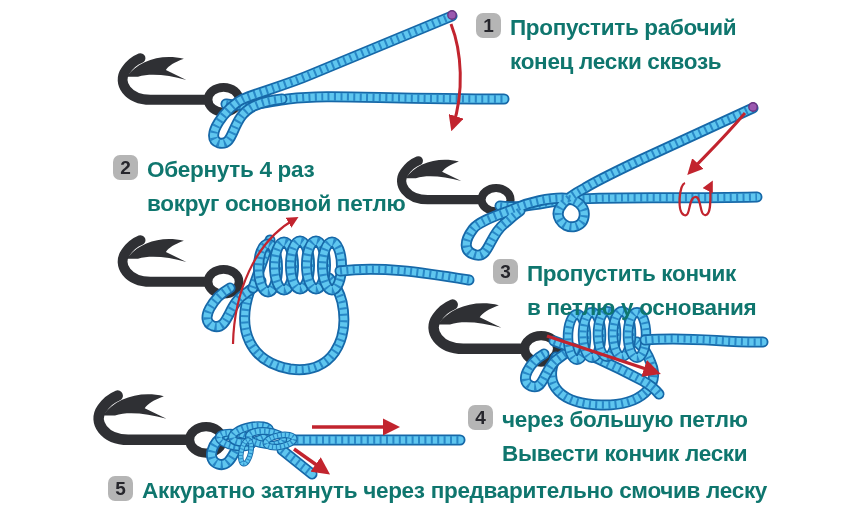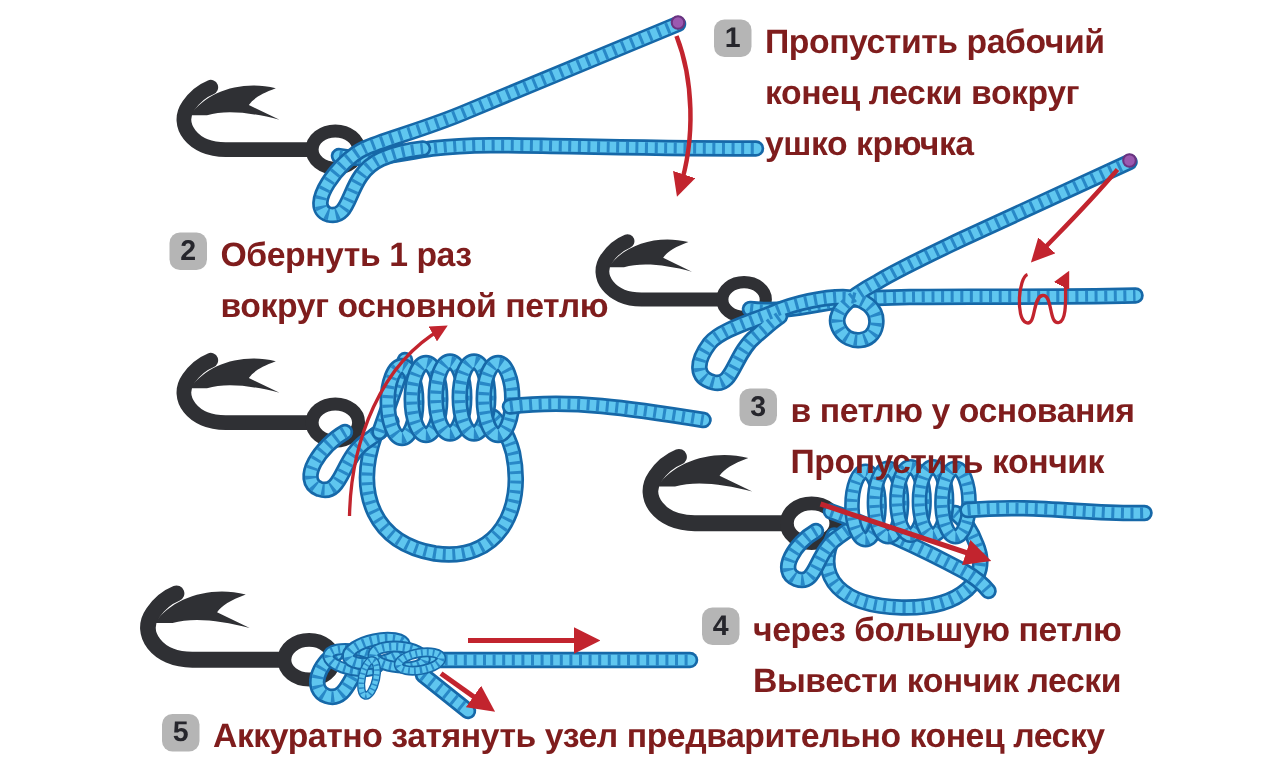--- a/index.html
+++ b/index.html
@@ -15,21 +15,21 @@
   .arrow{fill:none;stroke:#c2242e;stroke-width:3;}
   .arrow-thin{fill:none;stroke:#c2242e;stroke-width:2.2;}
   .arrow-bold{fill:none;stroke:#c2242e;stroke-width:3.4;}
   
   .step{position:absolute;display:flex;align-items:flex-start;gap:9px;}
   .badge{
     flex:none;width:25px;height:25px;margin-top:2px;border-radius:7px;
     background:#b5b5b5;color:#26262c;font-size:19px;font-weight:bold;
     display:flex;align-items:center;justify-content:center;
   }
-  .lines{font-size:22.5px;font-weight:bold;color:#7f1d1d;line-height:34px;letter-spacing:-0.3px;white-space:nowrap;}
+  .lines{font-size:22.5px;font-weight:bold;color:#0f766e;line-height:34px;letter-spacing:-0.3px;white-space:nowrap;}
 </style>
 </head>
 <body>
 
 <div class="canvas">
 
   <svg class="art" width="850" height="509" viewBox="0 0 850 509">
     <defs>
       <marker id="ah" viewBox="0 0 10 10" refX="6.5" refY="5" markerWidth="5.2" markerHeight="5.2" orient="auto-start-reverse">
         <path d="M0,0 L10,5 L0,10 Z" fill="#c2242e"></path>
@@ -158,49 +158,48 @@
       </g>
       <path class="arrow-bold" d="M312,427 L394,427" marker-end="url(#ah)"></path>
       <path class="arrow-bold" d="M294,449 L325,471" marker-end="url(#ah)"></path>
     </g>
   </svg>
 
   <div class="step" style="left:476px;top:11px;">
     <div class="badge">1</div>
     <div class="lines">
       <div>Пропустить рабочий</div>
-      <div>конец лески вокруг</div>
-      <div>ушко крючка</div>
+      <div>конец лески сквозь</div>
     </div>
   </div>
 
   <div class="step" style="left:113px;top:153px;">
     <div class="badge">2</div>
     <div class="lines">
-      <div>Обернуть 1 раз</div>
+      <div>Обернуть 4 раз</div>
       <div>вокруг основной петлю</div>
     </div>
   </div>
 
   <div class="step" style="left:493px;top:257px;">
     <div class="badge">3</div>
     <div class="lines">
+      <div>Пропустить кончик</div>
       <div>в петлю у основания</div>
-      <div>Пропустить кончик</div>
     </div>
   </div>
 
   <div class="step" style="left:468px;top:403px;">
     <div class="badge">4</div>
     <div class="lines">
       <div>через большую петлю</div>
       <div>Вывести кончик лески</div>
     </div>
   </div>
 
   <div class="step" style="left:108px;top:474px;">
     <div class="badge">5</div>
     <div class="lines">
-      <div>Аккуратно затянуть узел предварительно конец леску</div>
+      <div>Аккуратно затянуть через предварительно смочив леску</div>
     </div>
   </div>
 
 </div>
 
 </body></html>

